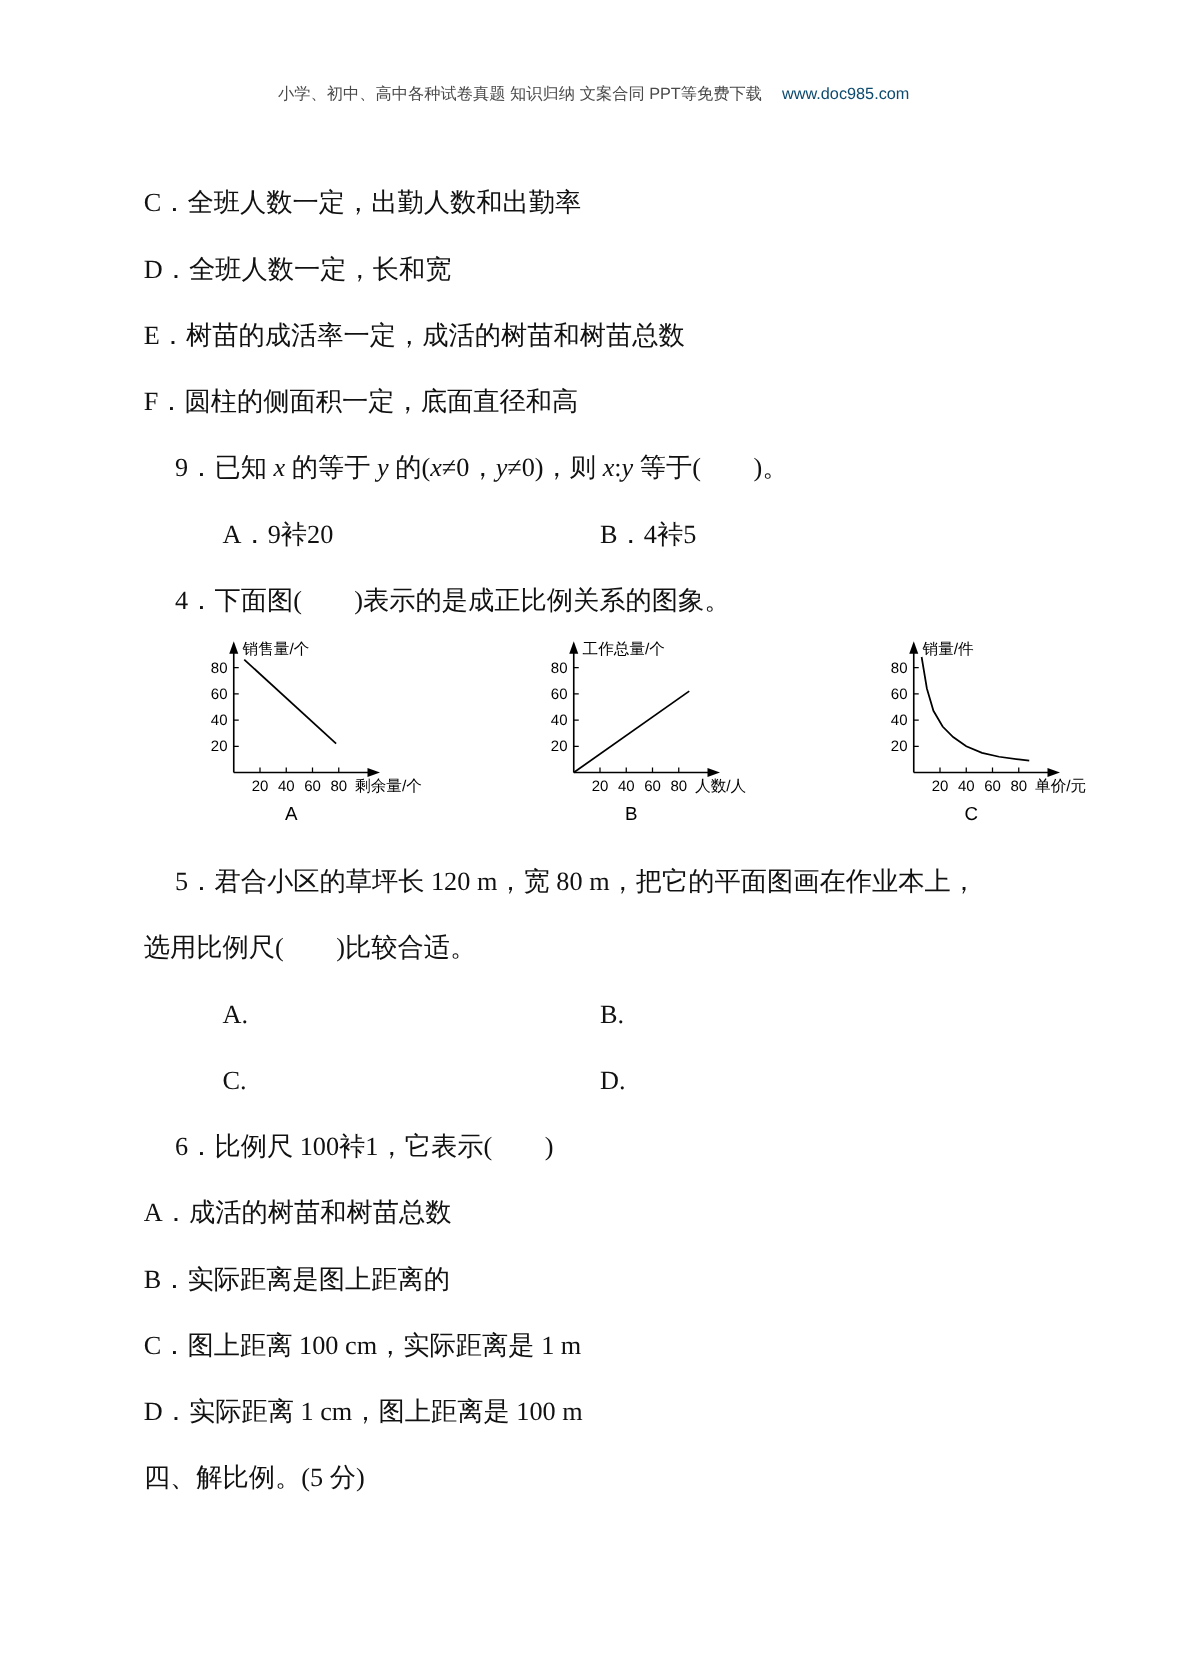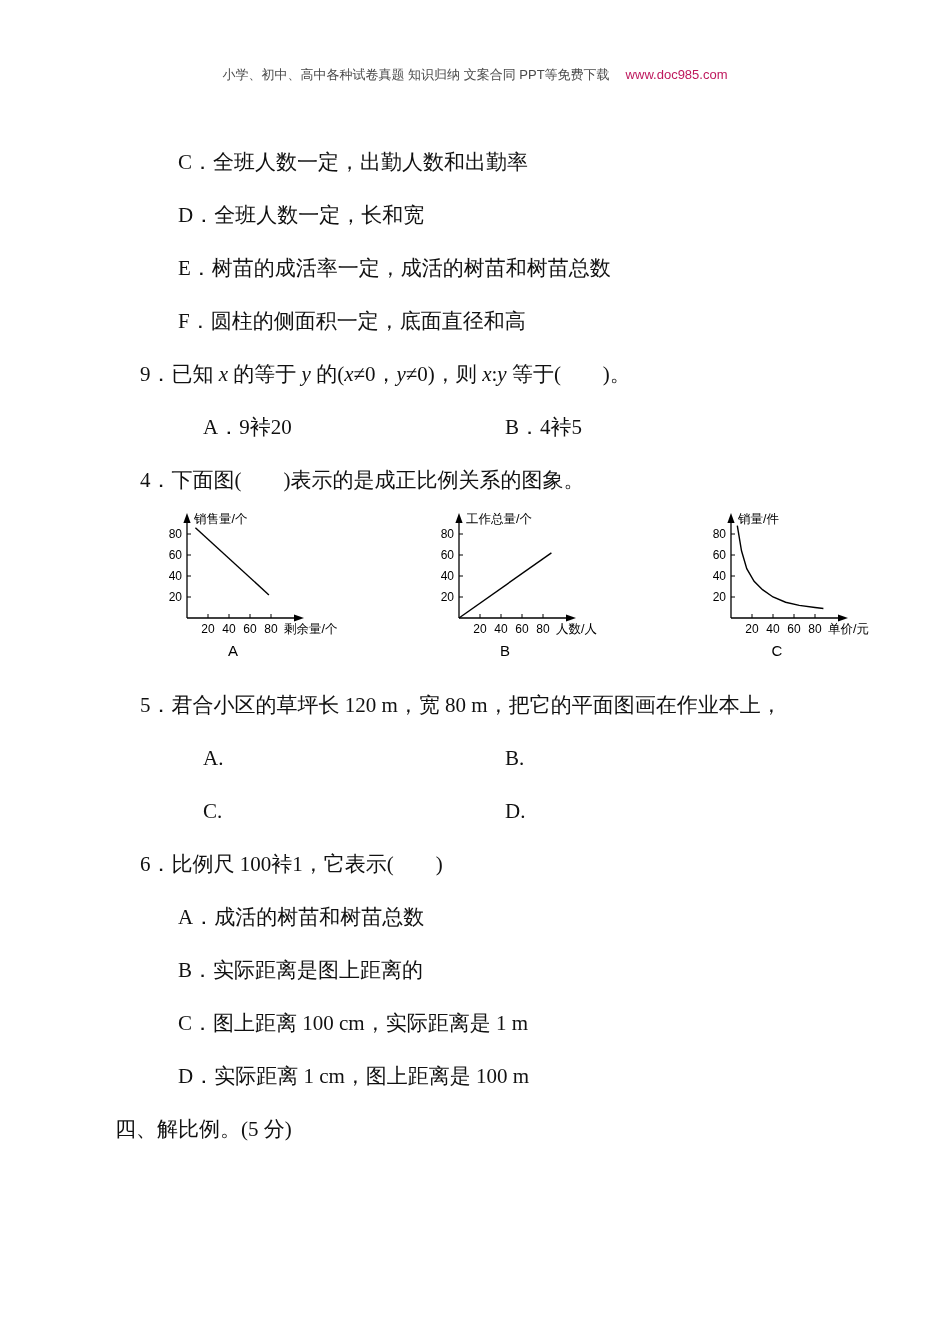--- a/index.html
+++ b/index.html
@@ -7,35 +7,35 @@
     width:950px;height:1344px;overflow:hidden;
     font-family:"Liberation Serif","DejaVu Serif",serif;
     color:#111;
   }
   .header{
     padding-top:66px;
     display:flex;justify-content:center;align-items:baseline;gap:16px;
     font-family:"Liberation Sans","DejaVu Sans",sans-serif;
     font-size:13px;color:#4a4a4a;
   }
-  .header a{color:#be185d;text-decoration:none;}
+  .header a{color:#0c4a6e;text-decoration:none;}
   .content{
     margin-top:62px;
     padding-left:115px;padding-right:70px;
     font-size:21px;
   }
   .line{
     line-height:32px;
     margin-top:21px;
     white-space:pre-wrap;
   }
   .stem{margin-left:25px;}
-  .opt{margin-left:63px;}
+  .opt{}
   .sec{margin-left:0;}
-  .opt-row{display:flex;margin-left:88px;align-items:center;}
+  .opt-row{display:flex;margin-left:63px;align-items:center;}
   .opt-row .col1{width:302px;white-space:pre-wrap;}
   .opt-row .col2{white-space:pre-wrap;}
   .it{font-style:italic;}
   .charts-row{
     display:flex;
     gap:34px;
     margin-left:32px;
     margin-top:10px;
     margin-bottom:4px;
   }
@@ -147,20 +147,21 @@
           <text x="124" y="127" text-anchor="middle" font-size="12">80</text>
           <text x="47" y="17" font-size="12.5">销量/件</text>
           <text x="137" y="127" font-size="12.5">单价/元</text>
           <text x="86" y="150" text-anchor="middle" font-size="15">C</text>
           <polyline points="46.3,19.599999999999994 50.5,44.8 55.75,62.65 63.1,75.25 71.5,83.65 82,91 94.6,96.25 108.25,99.4 124,101.5 132.4,102.55" fill="none" stroke="#000" stroke-width="1.4"></polyline>
         </svg>
     </div>
   </div>
 
   <div class="line stem">5．君合小区的草坪长 120 m，宽 80 m，把它的平面图画在作业本上，</div>
+  <div class="line opt">选用比例尺(        )比较合适。</div>
 
   <div class="line opt-row">
     <div class="col1">A.</div>
     <div class="col2">B.</div>
   </div>
   <div class="line opt-row">
     <div class="col1">C.</div>
     <div class="col2">D.</div>
   </div>
 

